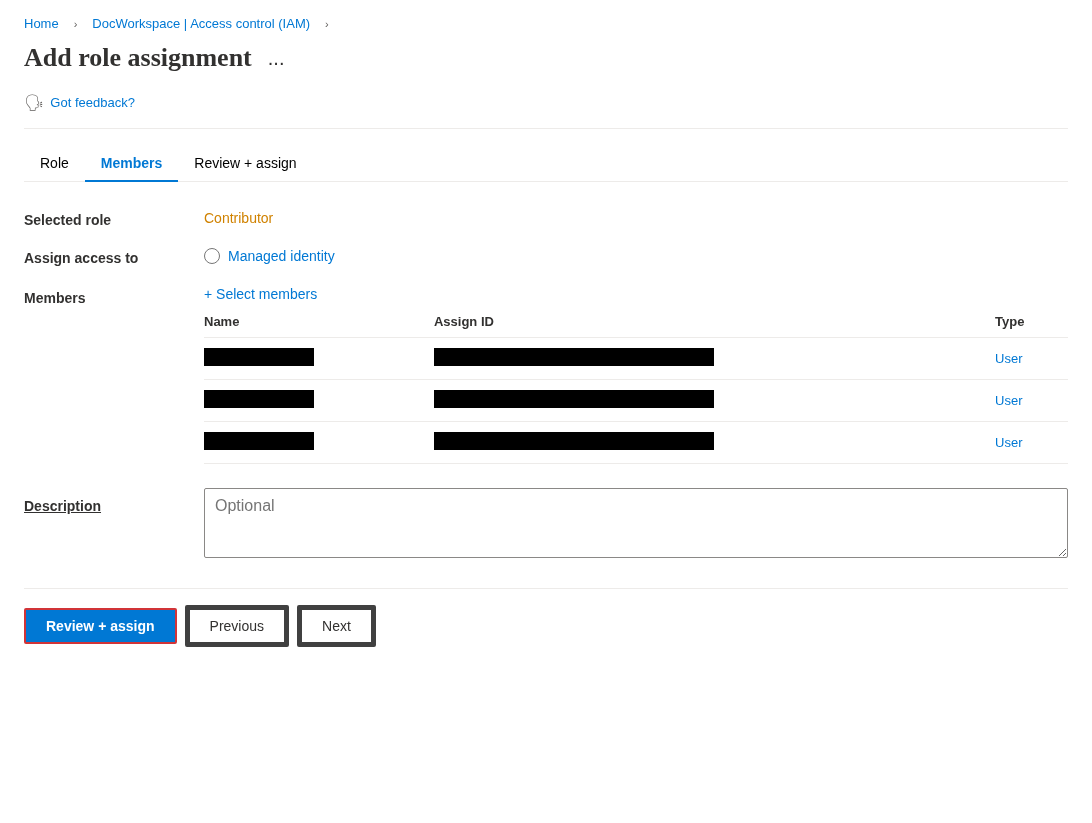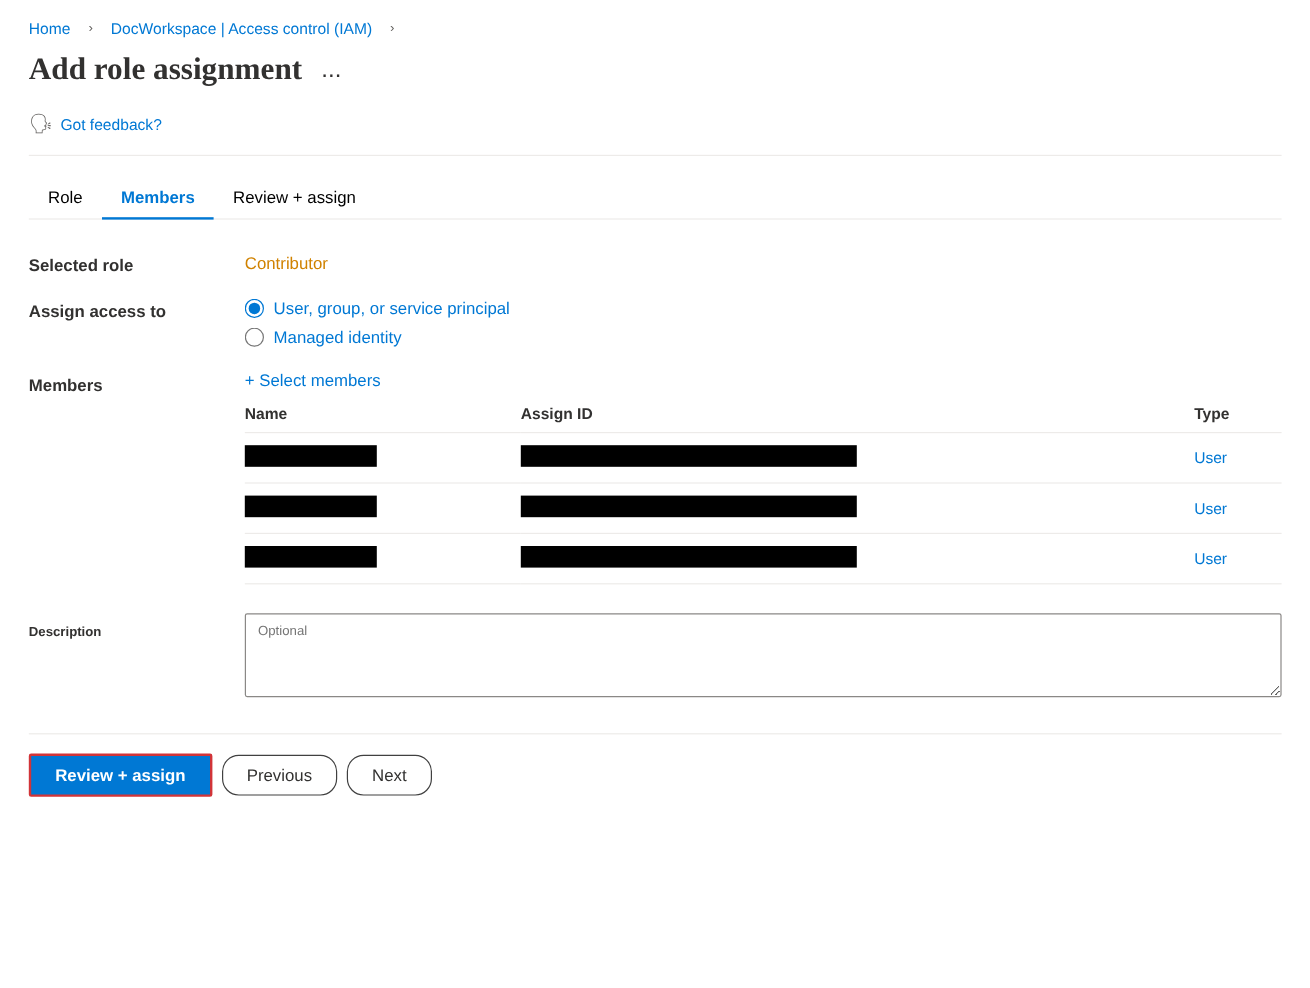--- a/index.html
+++ b/index.html
@@ -185,30 +185,31 @@
       color: #0078d4;
       font-size: 13px;
     }
     .description-section {
       display: grid;
       grid-template-columns: 180px 1fr;
       margin-bottom: 30px;
       gap: 0;
     }
     .description-label {
-      font-size: 11px;
+      font-size: 14px;
       font-weight: 600;
       color: #323130;
       padding-top: 10px;
+      text-decoration: underline;
     }
     .description-textarea {
       border: 1px solid #8a8886;
       border-radius: 2px;
       padding: 8px 10px;
-      font-size: 11px;
+      font-size: 16px;
       color: #ec4899;
       font-family: inherit;
       resize: vertical;
       min-height: 70px;
       width: 100%;
       outline: none;
     }
     .footer-divider {
       border: none;
       border-top: 1px solid #edebe9;
@@ -225,25 +226,25 @@
       border: 2px solid #d13438;
       padding: 8px 20px;
       font-size: 14px;
       font-weight: 600;
       cursor: pointer;
       border-radius: 2px;
     }
     .btn-secondary {
       background: #fff;
       color: #323130;
-      border: 1px solid #404040;
+      border: 5px solid #404040;
       padding: 8px 20px;
       font-size: 14px;
       cursor: pointer;
-      border-radius: 14px;
+      border-radius: 2px;
     }
     .members-row-content {
       display: flex;
       flex-direction: column;
     }
   </style>
 </head>
 <body>
 
 <div class="page-container">
@@ -271,24 +272,20 @@
     <button class="tab">Review + assign</button>
   </div>
 
   <div class="form-section">
 
     <div class="form-label">Selected role</div>
     <div class="form-value role-value">Contributor</div>
 
     <div class="form-label">Assign access to</div>
     <div class="radio-group">
-      <label class="radio-option">
-        <input type="radio" class="radio-input" name="assign_access" checked="" style="">
-        <span class="radio-label">User, group, or service principal</span>
-      </label>
       <label class="radio-option">
         <input type="radio" class="radio-input" name="assign_access" style="">
         <span class="radio-label">Managed identity</span>
       </label>
     </div>
 
     <div class="form-label members-label-col">Members</div>
     <div class="members-row-content">
       <a href="#" class="select-members-link">+ Select members</a>
       <table class="members-table">

